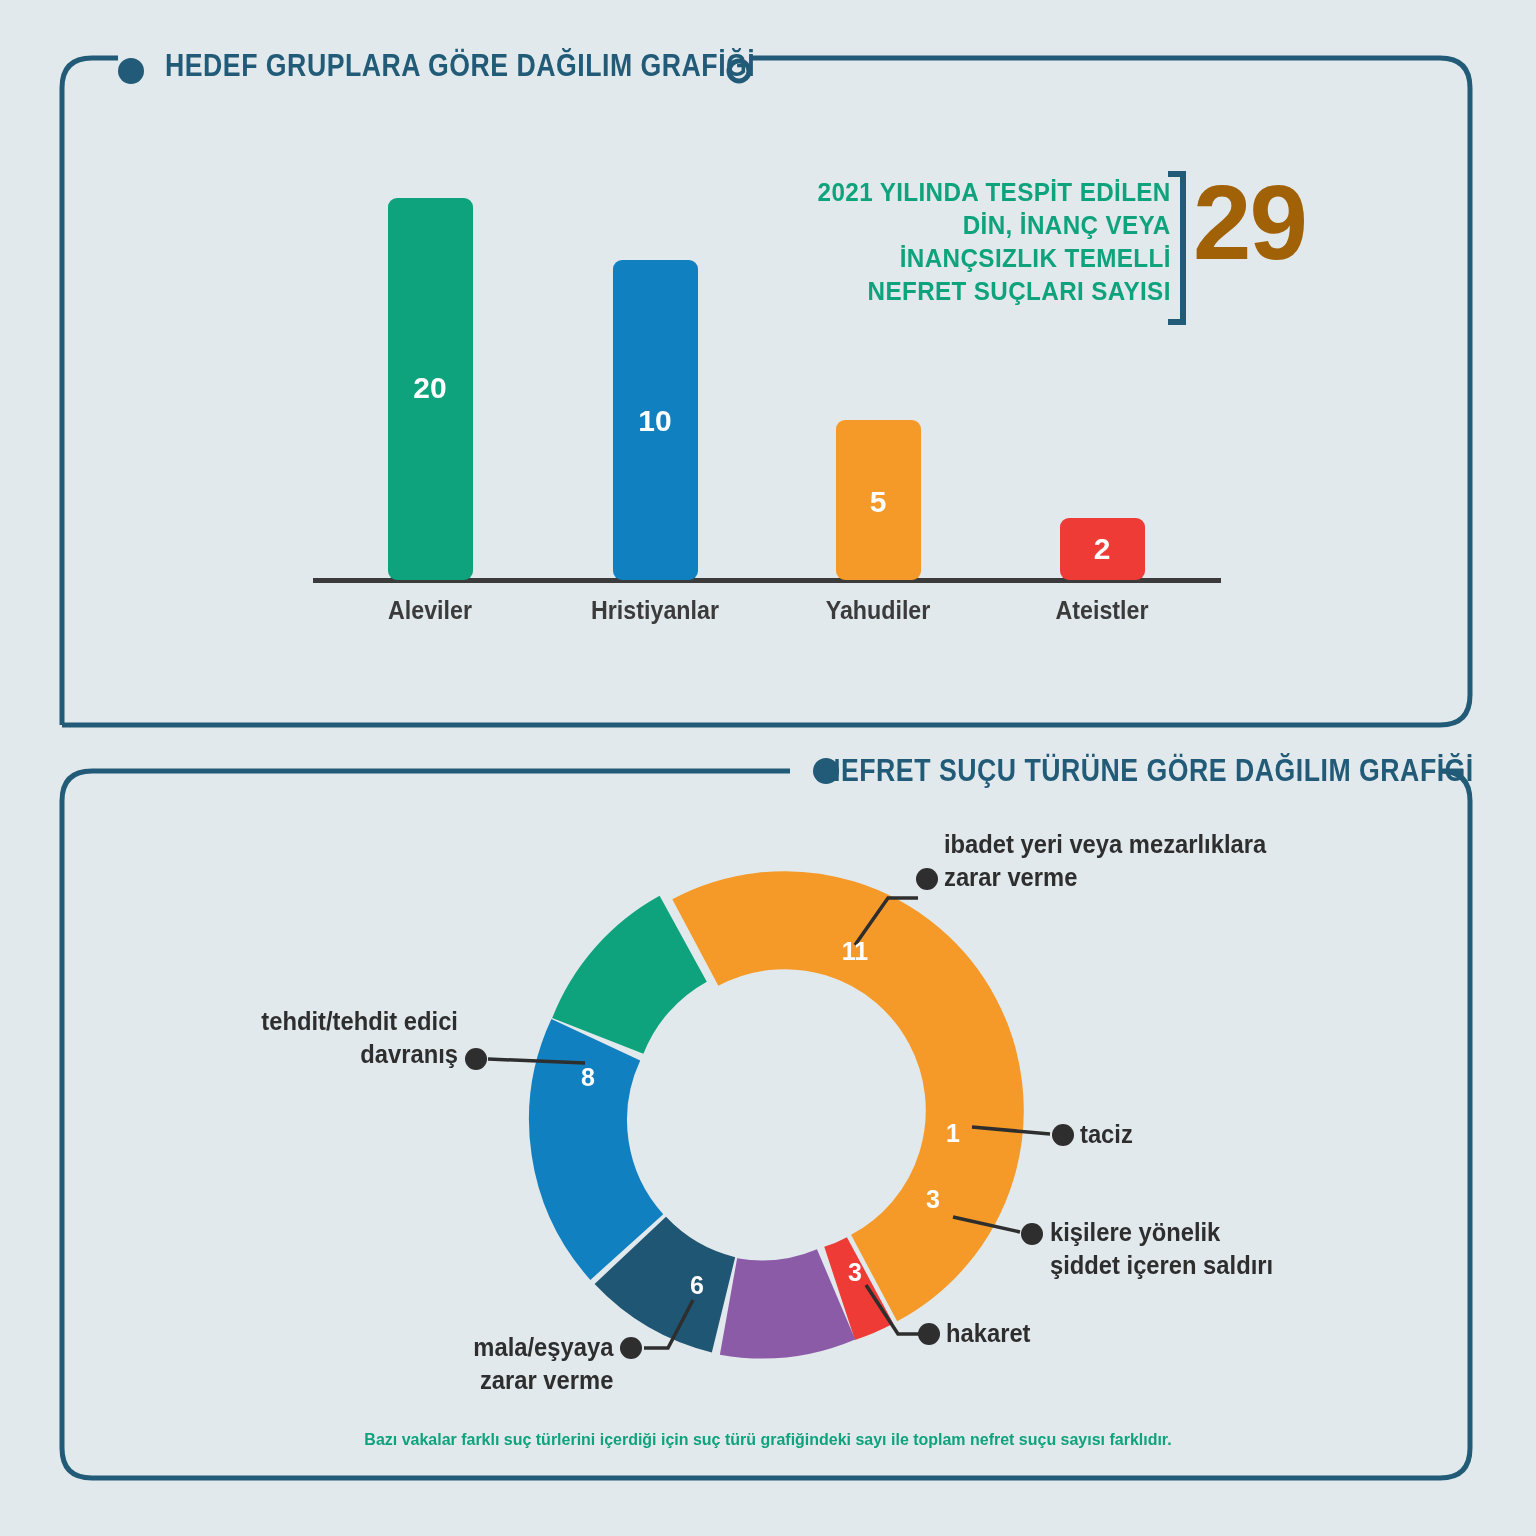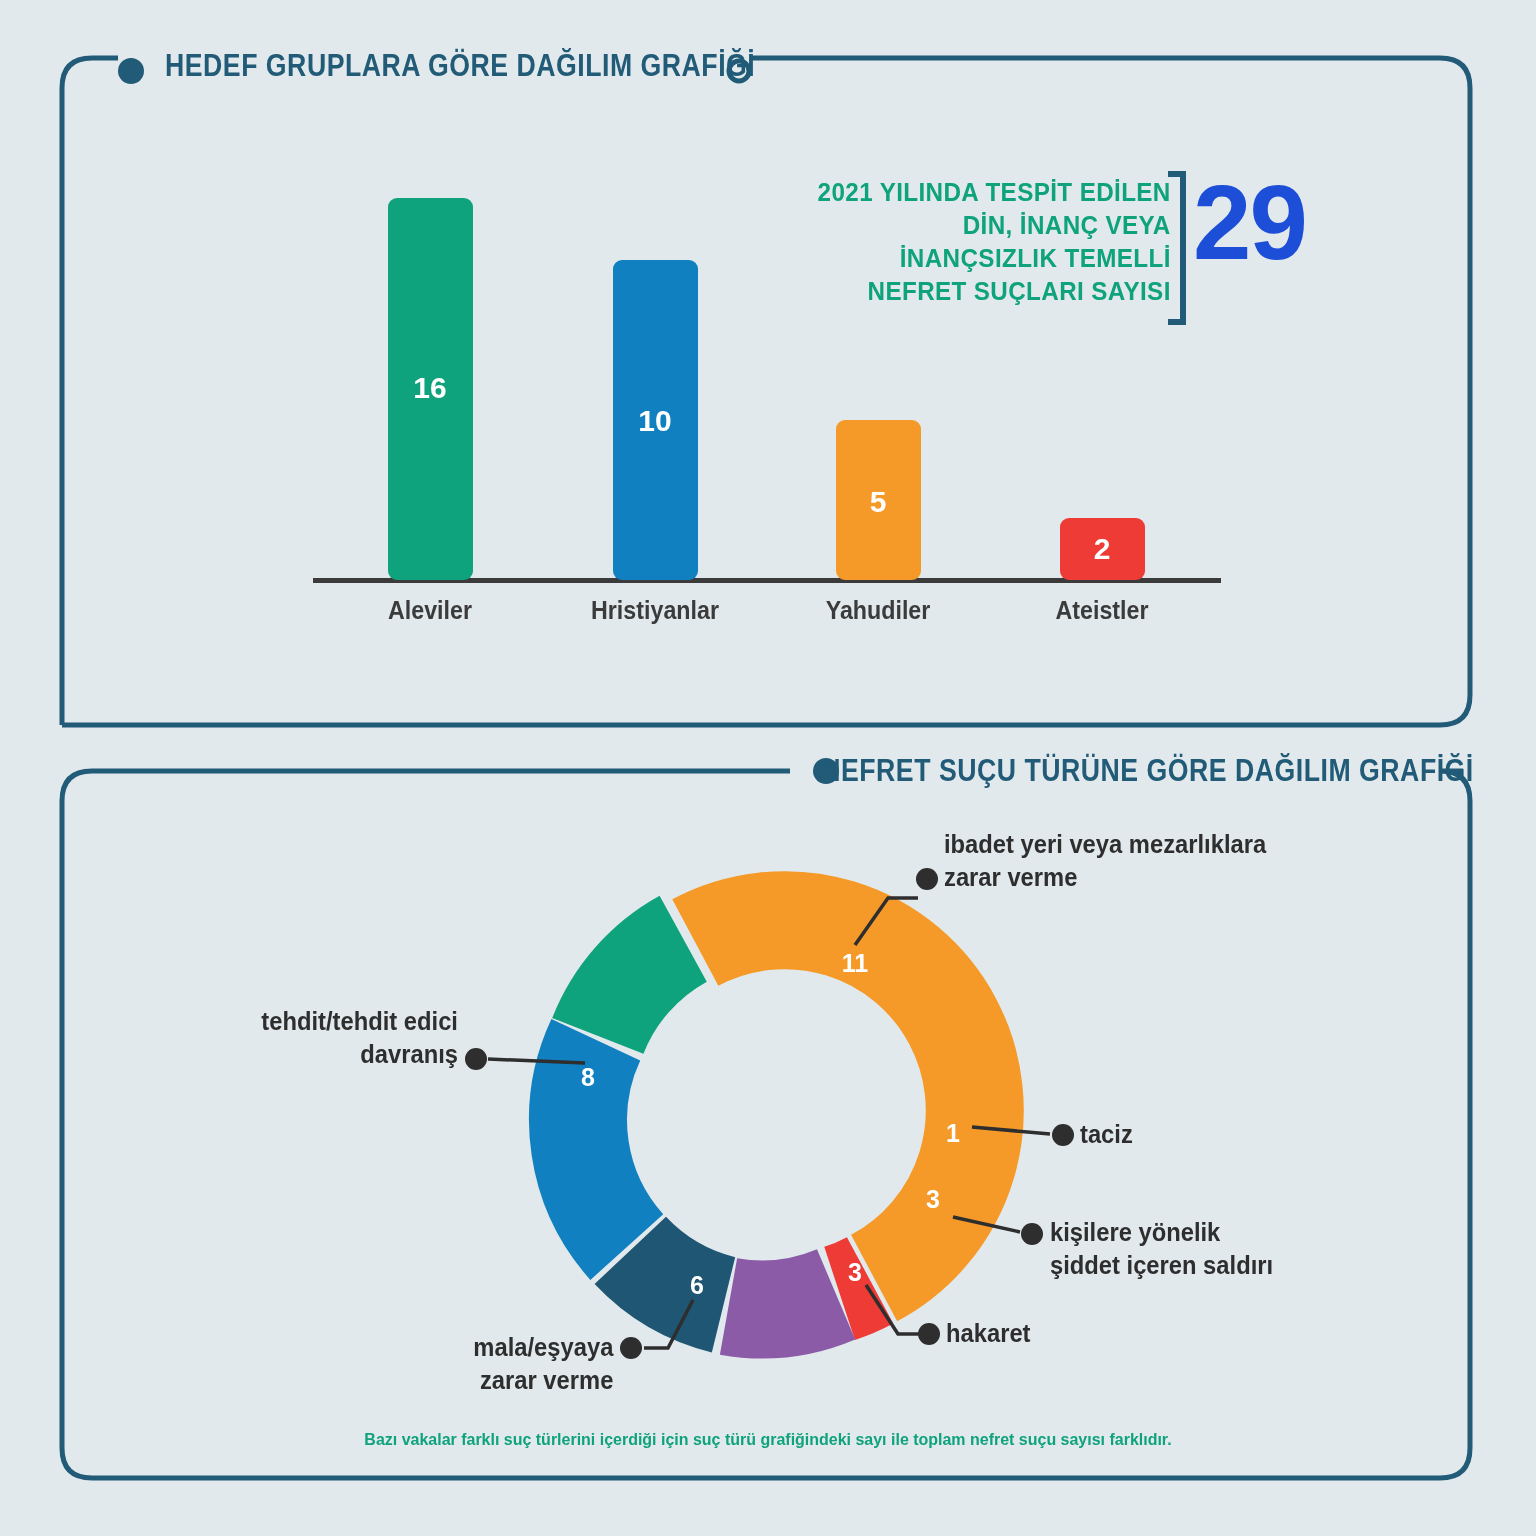--- a/index.html
+++ b/index.html
@@ -36,21 +36,21 @@
     font-size:25.5px;
     line-height:33px;
     letter-spacing:0.4px;
     white-space:nowrap;
     transform:scaleX(0.95);
     transform-origin:right top;
   }
   .stat-number{
     position:absolute;
     left:1193px; top:170px;
-    color:#1d4ed8;
+    color:#a16207;
     font-weight:bold;
     font-size:105px;
     line-height:105px;
     letter-spacing:-2px;
   }
 
   .bar-val{
     position:absolute;
     color:#ffffff;
     font-weight:bold;
@@ -163,33 +163,33 @@
   <div class="panel-title-text" style="left:165px; top:48px;">HEDEF GRUPLARA GÖRE DAĞILIM GRAFİĞİ</div>
 
   <div class="stat-lines">
     <div>2021 YILINDA TESPİT EDİLEN</div>
     <div>DİN, İNANÇ VEYA</div>
     <div>İNANÇSIZLIK TEMELLİ</div>
     <div>NEFRET SUÇLARI SAYISI</div>
   </div>
   <div class="stat-number">29</div>
 
-  <div class="bar-val" style="left:430px; top:371px;">16</div>
+  <div class="bar-val" style="left:430px; top:371px;">20</div>
   <div class="bar-val" style="left:655px; top:404px;text-align:center;">10</div>
   <div class="bar-val" style="left:878px; top:485px;">5</div>
   <div class="bar-val" style="left:1102px; top:532px;">2</div>
 
   <div class="bar-cat" style="left:430px; top:596px;">Aleviler</div>
   <div class="bar-cat" style="left:655px; top:596px;">Hristiyanlar</div>
   <div class="bar-cat" style="left:878px; top:596px;">Yahudiler</div>
   <div class="bar-cat" style="left:1102px; top:596px;">Ateistler</div>
 
   <div class="panel-title-text right" style="right:62px; top:753px; transform-origin:right center;">NEFRET SUÇU TÜRÜNE GÖRE DAĞILIM GRAFİĞİ</div>
 
-  <div class="donut-val" style="left:855px; top:951px;margin-top:12px;">11</div>
+  <div class="donut-val" style="left:855px; top:951px;">11</div>
   <div class="donut-val" style="left:953px; top:1133px;">1</div>
   <div class="donut-val" style="left:933px; top:1199px;">3</div>
   <div class="donut-val" style="left:855px; top:1272px;">3</div>
   <div class="donut-val" style="left:697px; top:1285px;">6</div>
   <div class="donut-val" style="left:588px; top:1077px;">8</div>
 
   <div class="callout r" style="left:944px; top:828px;">
     <div>ibadet yeri veya mezarlıklara</div>
     <div>zarar verme</div>
   </div>

